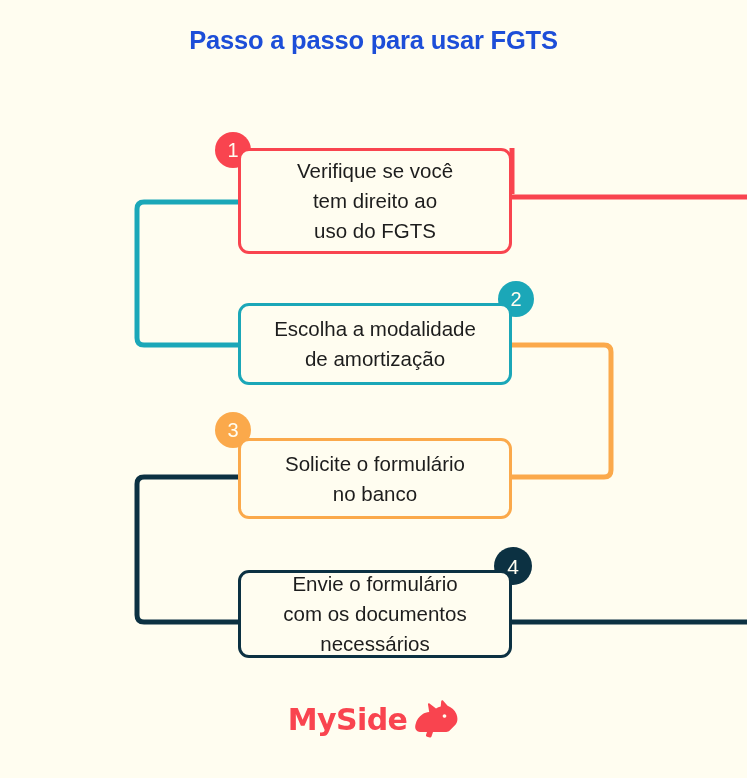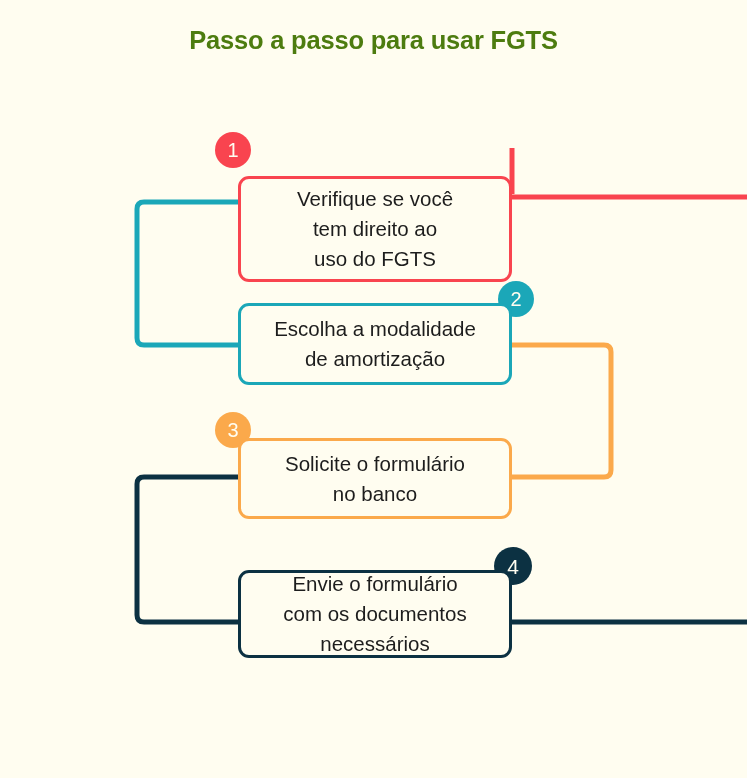--- a/index.html
+++ b/index.html
@@ -22,21 +22,21 @@
     background: #FFFDF0;
   }
 
   
   .title-block {
     position: absolute;
     left: 0;
     top: 24px;
     width: 747px;
     text-align: center;
-    color: #4d7c0f;
+    color: #1d4ed8;
     font-weight: bold;
     font-size: 25.5px;
     line-height: 33px;
     letter-spacing: -0.2px;
   }
   .title-line { display: block; white-space: pre; }
 
   
   .connectors {
     position: absolute;
@@ -64,21 +64,21 @@
   }
   .step-text {
     text-align: center;
     font-size: 20.5px;
     line-height: 30px;
     color: #1d1d1d;
     white-space: pre-line;
     padding: 0 10px;
   }
 
-  #step-1 { top: 148px; height: 106px; border-color: #F9444F; margin-top: 28px; }
+  #step-1 { top: 148px; height: 106px; border-color: #F9444F; }
   #step-2 { top: 303px; height: 82px;  border-color: #1BA7B8; }
   #step-3 { top: 438px; height: 81px;  border-color: #FBA94B; }
   #step-4 { top: 570px; height: 88px; border-color: #0C3142; }
 
   
   .step-badge {
     position: absolute;
     width: 36px;
     height: 36px;
     border-radius: 50%;
@@ -161,14 +161,32 @@
     <div class="step-text">Solicite o formulário
 no banco</div>
   </div>
 
   <div class="step-box" id="step-4">
     <div class="step-text">Envie o formulário
 com os documentos
 necessários</div>
   </div>
 
+  <div class="logo">
+    <span class="logo-text">MySide</span>
+    <svg class="logo-mark" width="48" height="38" viewBox="0 0 48 38" fill="none">
+      <path d="M4.5 24.5 C5.5 20 8 16.5 11.5 14.2 C13.5 12.9 15.8 12.2 18.2 12.0
+               L17.0 4.5 C16.9 3.6 17.8 3.0 18.5 3.5 L25.0 8.4
+               C26.4 7.4 28.0 6.7 29.7 6.4
+               L30.2 1.2 C30.3 0.3 31.4 -0.1 32.0 0.6 L36.6 5.7
+               C40.6 7.2 43.8 10.2 45.4 14.0 C46.3 16.1 46.6 18.3 46.3 20.4
+               C46.0 22.4 45.1 24.2 43.7 25.6
+               L39.0 30.3 C38.0 31.3 36.7 31.9 35.3 31.9
+               L22.0 31.9 L20.5 36.6 C20.3 37.3 19.6 37.7 18.9 37.5
+               L16.0 36.7 C15.2 36.5 14.8 35.7 15.0 35.0 L16.0 31.9
+               L9.0 31.9 C7.6 31.9 6.3 31.3 5.4 30.3
+               C4.1 28.8 3.9 26.7 4.5 24.5 Z" fill="#F9444F"></path>
+      <path d="M33.5 14.2 C34.5 14.2 35.3 15.0 35.3 16.0 C35.3 17.0 34.5 17.8 33.5 17.8
+               C32.5 17.8 31.7 17.0 31.7 16.0 C31.7 15.0 32.5 14.2 33.5 14.2 Z" fill="#FFFDF0"></path>
+    </svg>
+  </div>
 
 </div>
 
 </body></html>

